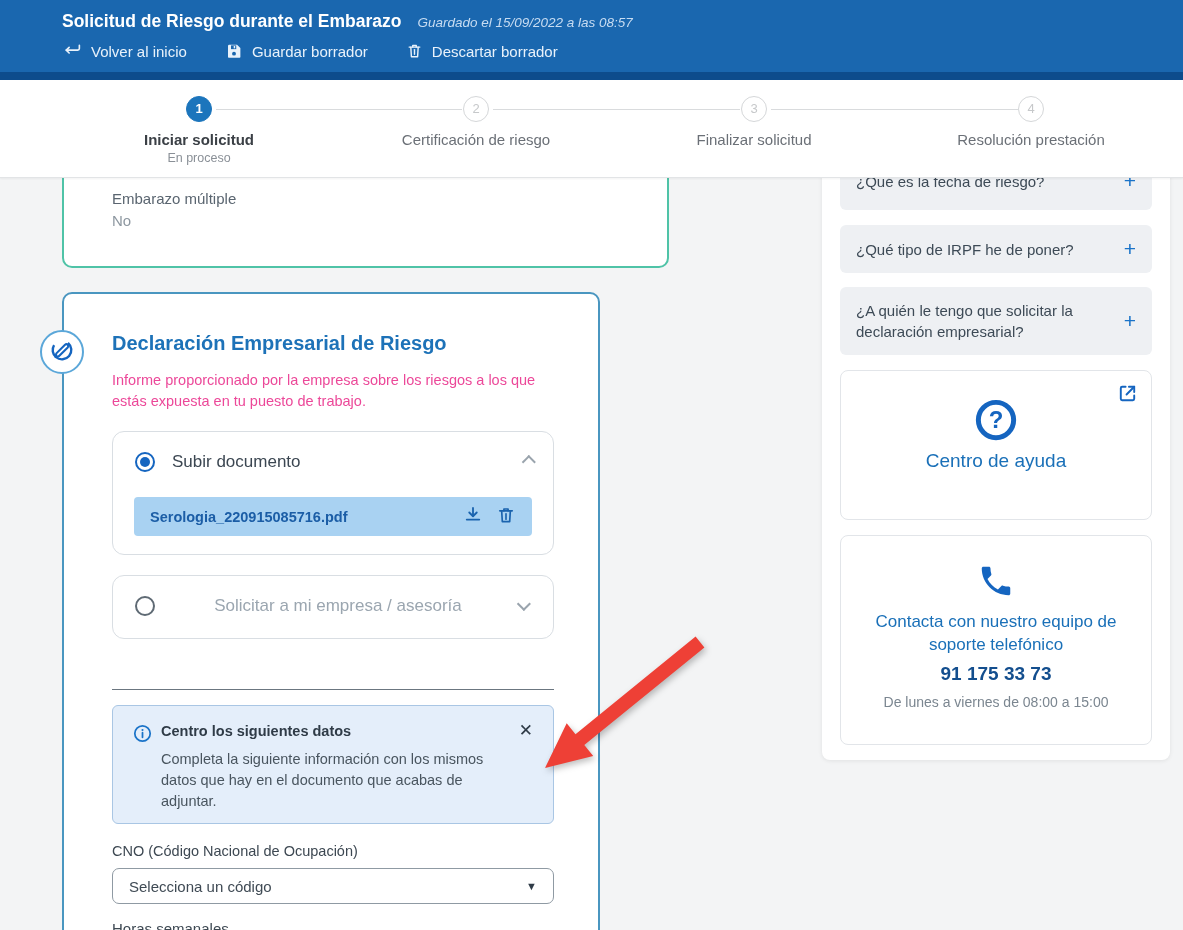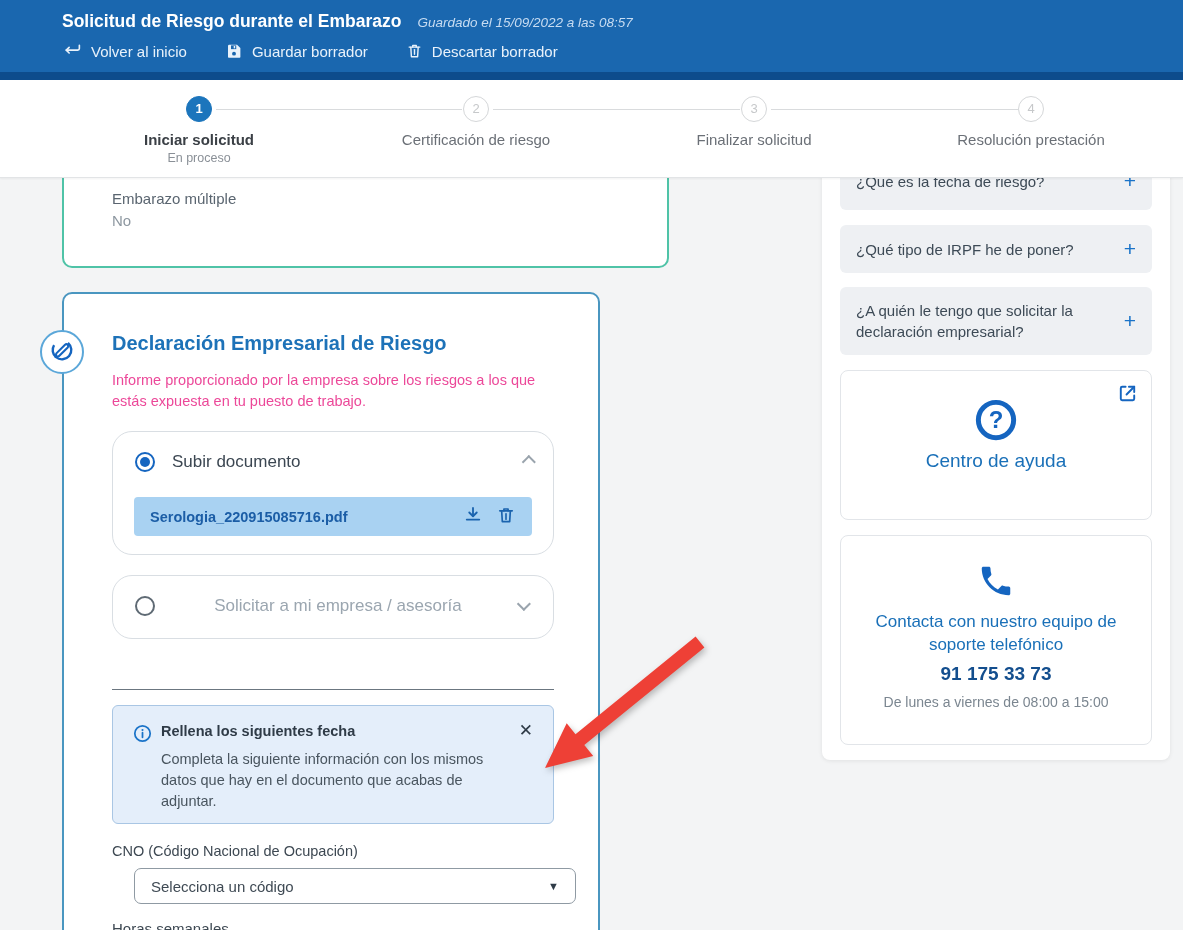--- a/index.html
+++ b/index.html
@@ -36,21 +36,21 @@
   .card-summary { left:62px; top:150px; width:607px; height:118px; border:2px solid #4fc3a7; }
   .sum-label { position:absolute; left:48px; top:38px; font-size:15px; color:#5a6570; }
   .sum-value { position:absolute; left:48px; top:60px; font-size:15px; color:#8d97a0; }
 
   .card-declaration { left:62px; top:292px; width:538px; height:700px; border:2px solid #4a96c0; }
   .edit-badge { position:absolute; left:40px; top:330px; width:44px; height:44px; border-radius:50%;
                 background:#fff; border:2.5px solid #5ba7d9; display:flex; align-items:center; justify-content:center; z-index:11; }
   .decl-title { position:absolute; left:48px; top:38px; font-size:20px; font-weight:700; color:#1d72b8; }
   .decl-desc { position:absolute; left:48px; top:76px; width:448px; font-size:14.5px; line-height:21px; color:#ec4899; }
 
-  .opt-box { position:absolute; left:48px; width:442px; border:1px solid #d9dee3; border-radius:20px; background:#fff; }
+  .opt-box { position:absolute; left:48px; width:442px; border:1px solid #d9dee3; border-radius:12px; background:#fff; }
   .opt-row { display:flex; align-items:center; gap:17px; padding:20px 22px 0 22px; }
   .radio { width:20px; height:20px; border-radius:50%; border:2px solid #1565c0; position:relative; flex:none; }
   .radio.on::after { content:''; position:absolute; inset:3px; border-radius:50%; background:#1565c0; }
   .radio.off { border-color:#5f6a74; }
   .opt-label { font-size:17px; color:#3c4752; flex:1; }
   .opt-label.muted { color:#9ba6b0; }
   .chev { width:10px; height:10px; border-left:2px solid #9aa4ad; border-bottom:2px solid #9aa4ad; flex:none; }
   .chev.up { transform:rotate(135deg) translate(-2px,-2px); }
   .chev.down { transform:rotate(-45deg) translateY(-3px); }
   .upload-box { top:137px; height:124px; }
@@ -65,21 +65,21 @@
 
   .alert { position:absolute; left:48px; top:411px; width:442px; height:119px; background:#e4eefa;
            border:1px solid #a9c6e4; border-radius:6px; }
   .alert-icon { position:absolute; left:19px; top:17px; }
   .alert-title { position:absolute; left:48px; top:17px; font-size:14.5px; font-weight:700; color:#2f3b47; }
   .alert-body { position:absolute; left:48px; top:43px; width:332px; font-size:14.5px; line-height:21px; color:#49555f; }
   .alert-close { position:absolute; right:20px; top:14px; font-size:17px; color:#2f3b47; cursor:pointer; }
 
   .cno-label { position:absolute; left:48px; top:549px; font-size:14.5px; color:#3d4852; }
   .select { position:absolute; left:48px; top:574px; width:442px; height:36px; border:1px solid #8f9aa3; border-radius:7px;
-            background:#fff; display:flex; align-items:center; padding:0 16px; cursor:pointer;margin-left:22px; }
+            background:#fff; display:flex; align-items:center; padding:0 16px; cursor:pointer; }
   .select-text { font-size:15px; color:#3f4a54; flex:1; }
   .select-caret { font-size:11px; color:#2f3b47; }
   .hours-label { position:absolute; left:48px; top:626px; font-size:15px; color:#3d4852; }
 
   
   .sidebar { position:absolute; left:822px; top:140px; width:348px; height:620px; background:#fff; border-radius:8px;
              box-shadow:0 1px 4px rgba(0,0,0,.08); }
   .faq-item { position:absolute; left:18px; width:312px; background:#eef0f3; border-radius:6px;
               display:flex; align-items:center; padding:0 16px; cursor:pointer; }
   .faq-q { font-size:15px; line-height:21px; color:#3d4a56; width:252px; }
@@ -159,21 +159,21 @@
       <div class="divider"></div>
 
       <div class="alert">
         <span class="alert-icon">
           <svg width="21" height="21" viewBox="0 0 24 24" fill="none">
             <circle cx="12" cy="12" r="8.8" stroke="#1a73c8" stroke-width="2"></circle>
             <circle cx="12" cy="8" r="1.2" fill="#1a73c8"></circle>
             <path d="M12 11v5.4" stroke="#1a73c8" stroke-width="2" stroke-linecap="round"></path>
           </svg>
         </span>
-        <div class="alert-title">Rellena los siguientes fecha</div>
+        <div class="alert-title">Centro los siguientes datos</div>
         <div class="alert-body">Completa la siguiente información con los mismos datos que hay en el documento que acabas de adjuntar.</div>
         <span class="alert-close">✕</span>
       </div>
 
       <label class="cno-label">CNO (Código Nacional de Ocupación)</label>
       <div class="select">
         <span class="select-text">Selecciona un código</span>
         <span class="select-caret">▼</span>
       </div>
 

